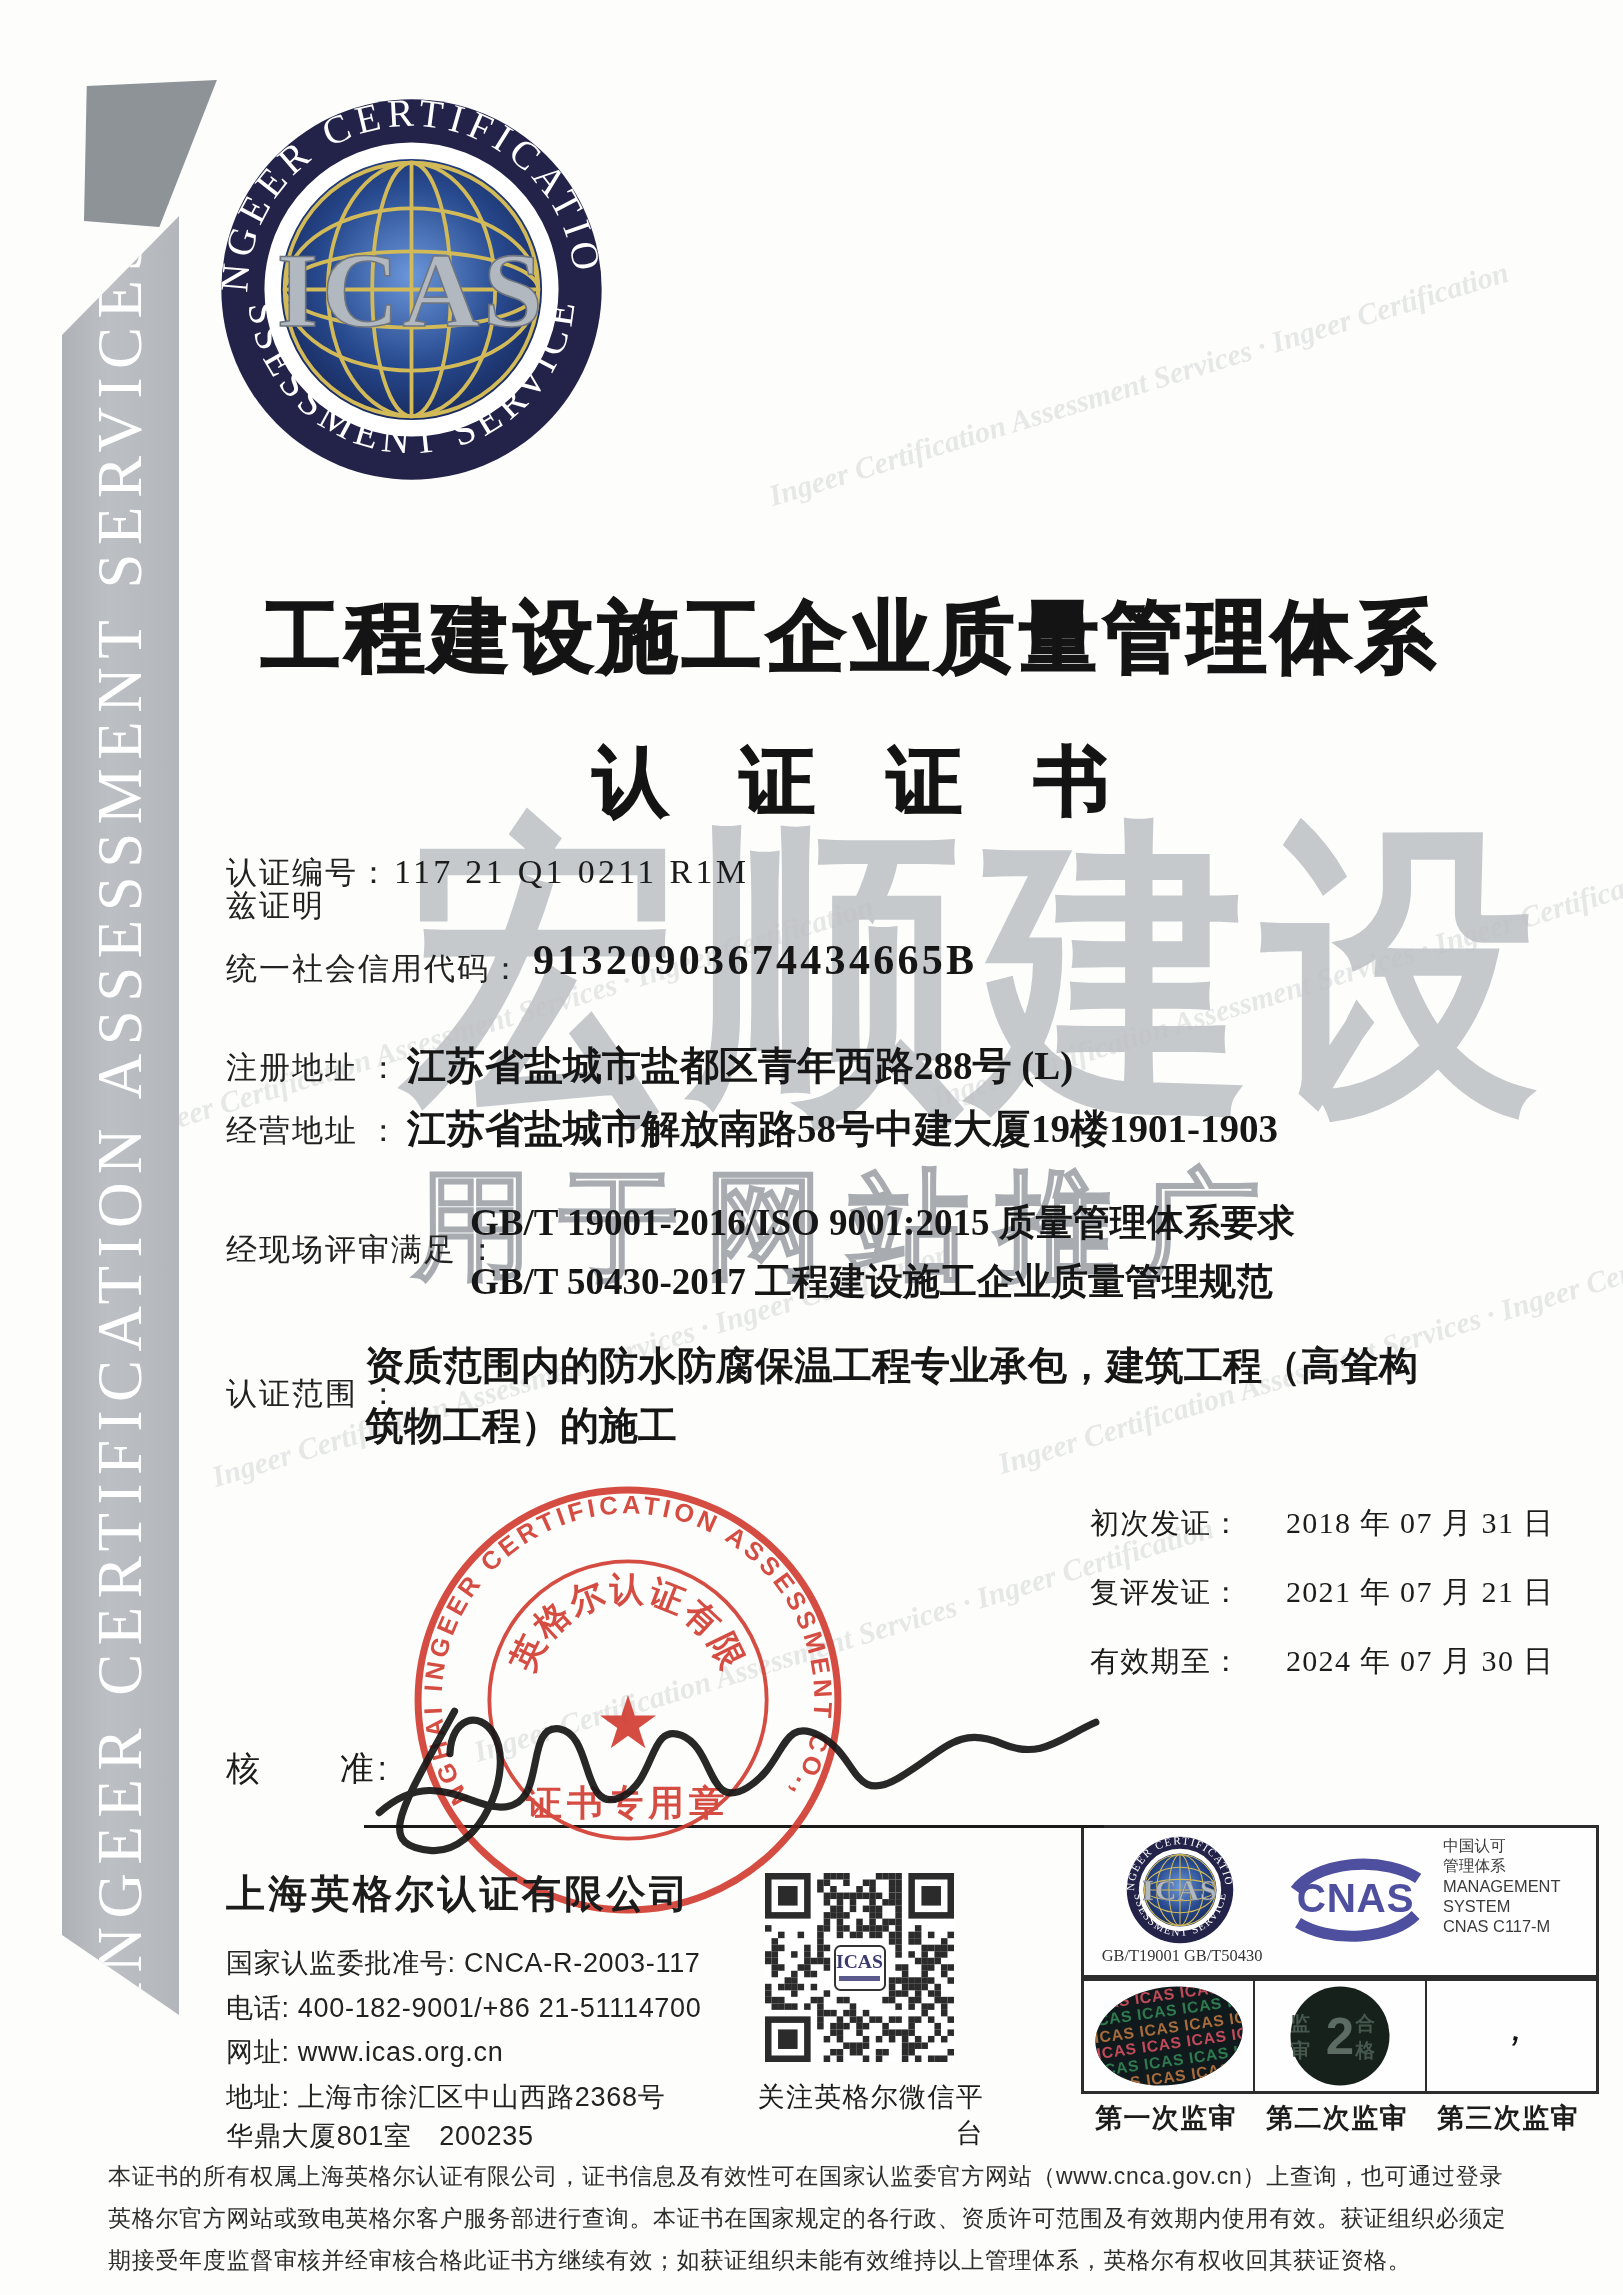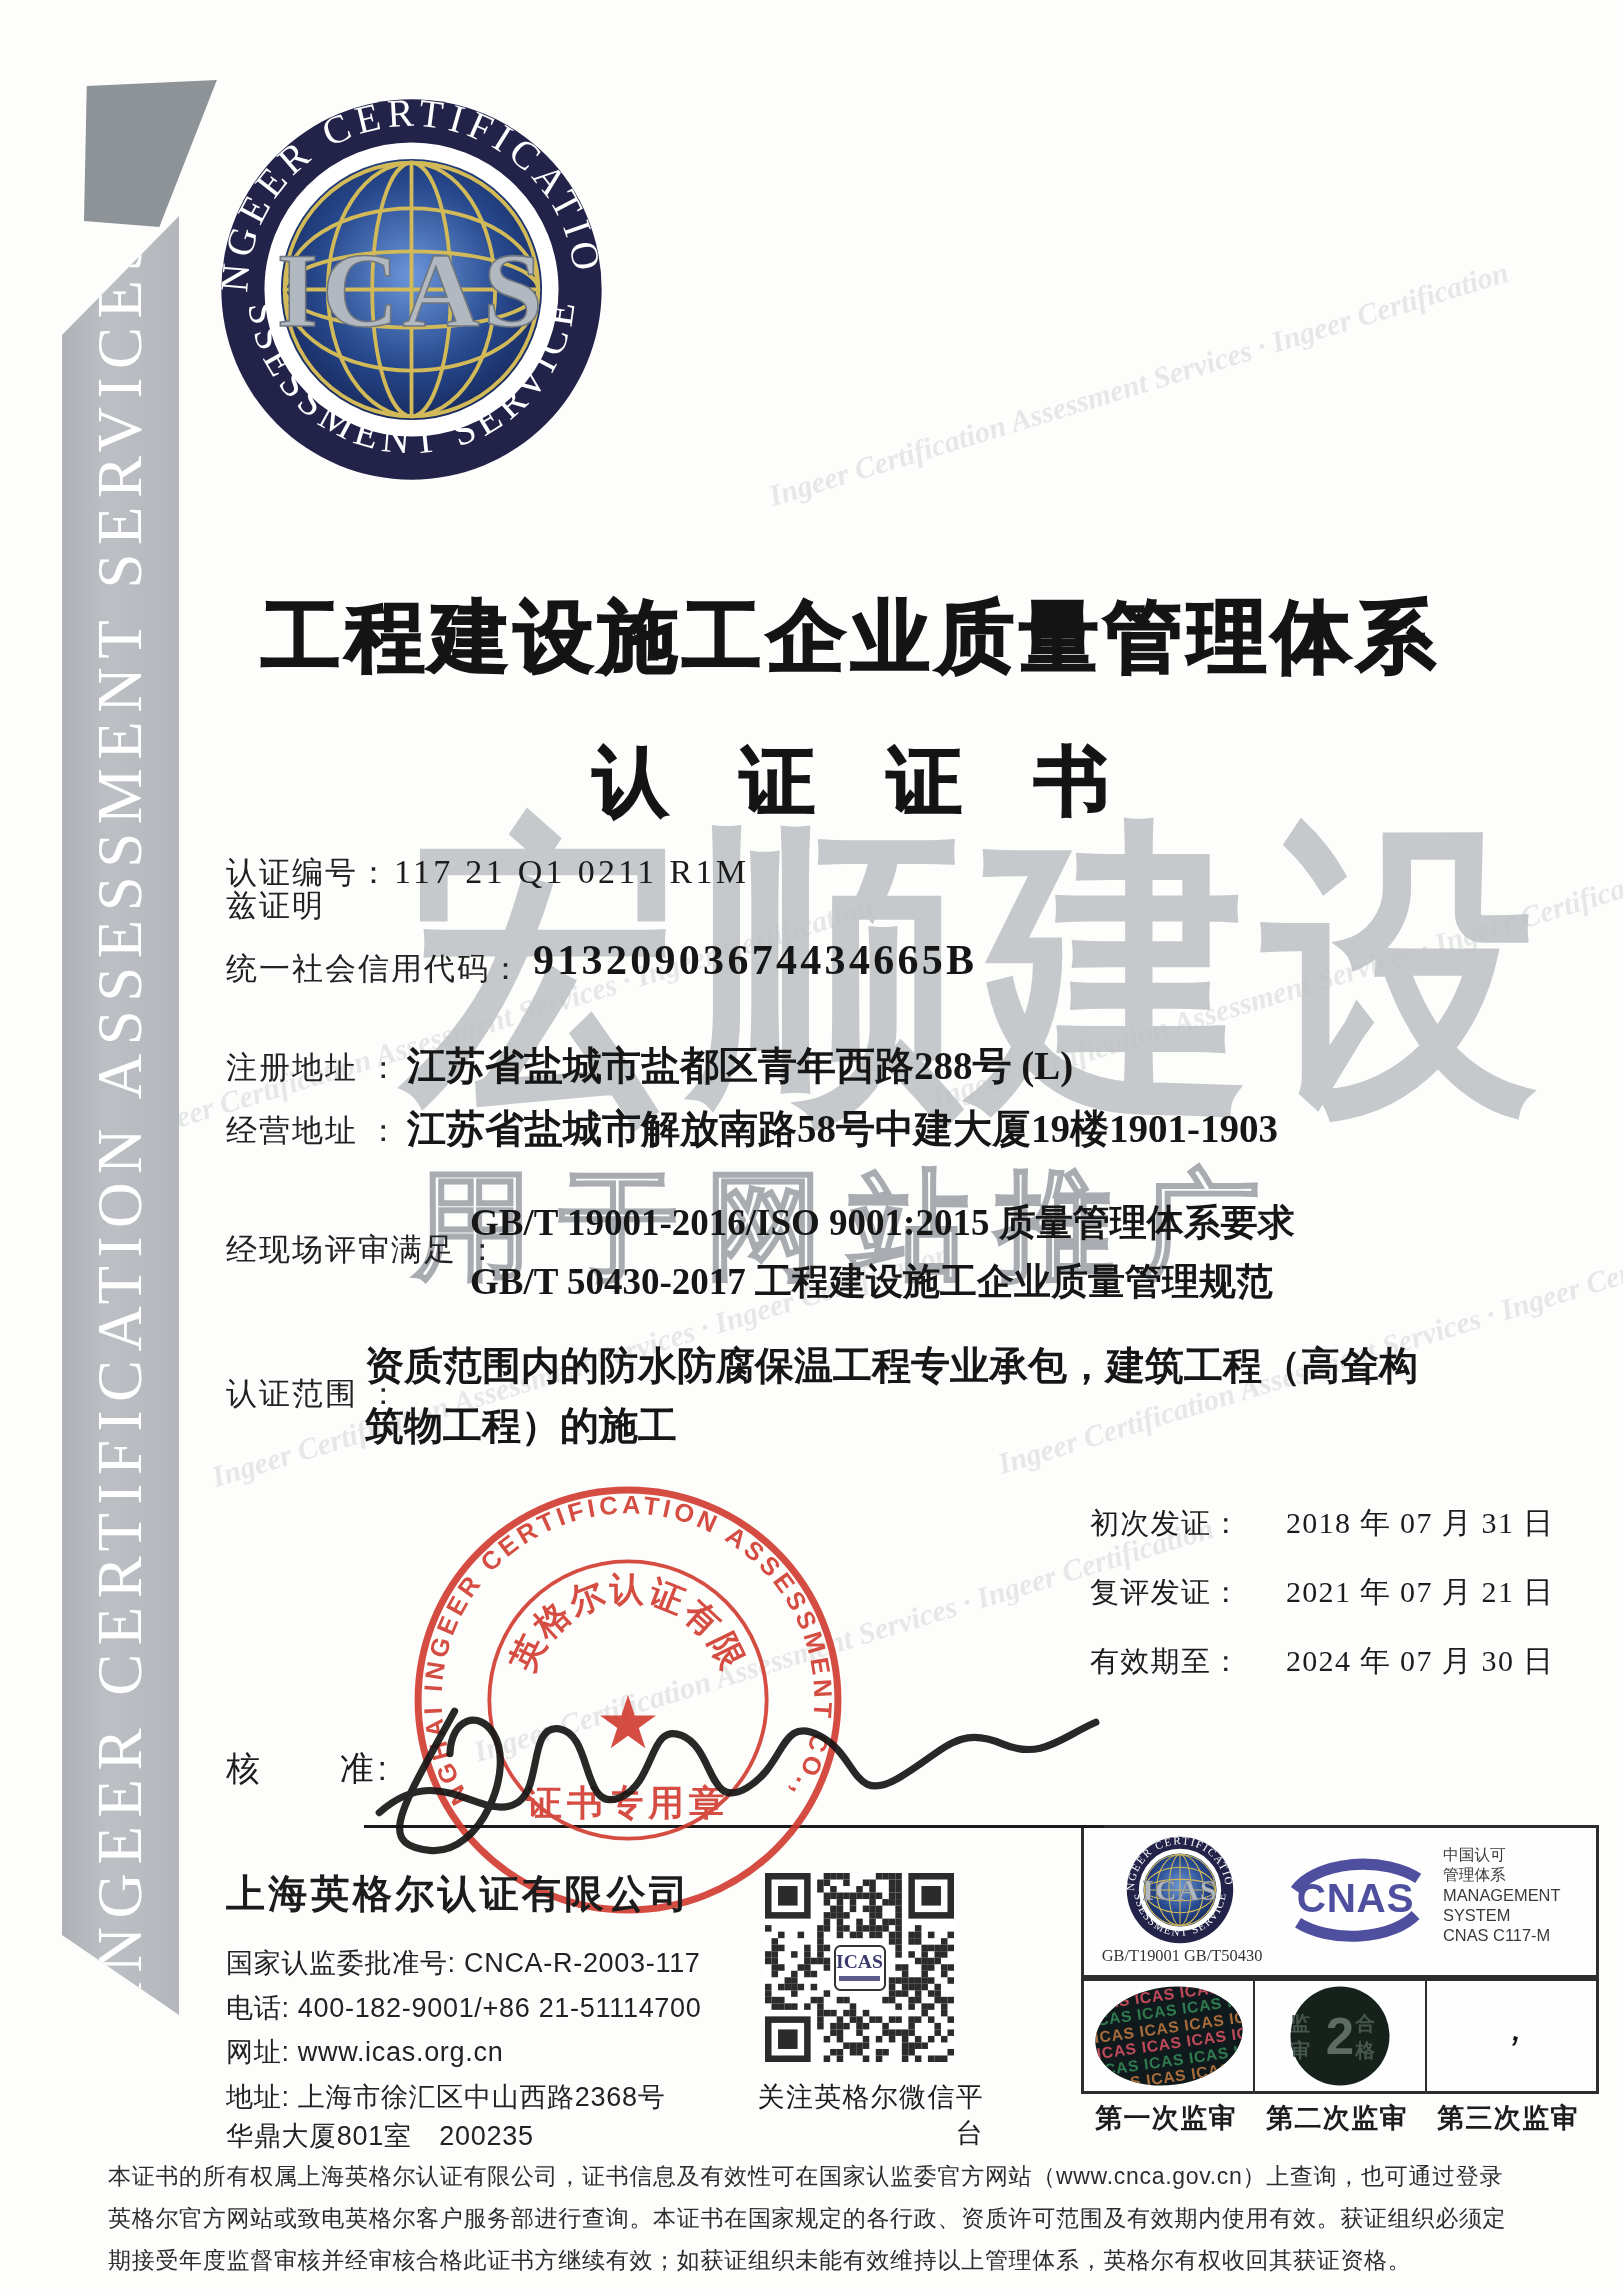--- a/index.html
+++ b/index.html
@@ -77,21 +77,21 @@
     background:#fff;border:2px solid #333;border-radius:6.5px;text-align:center;}
   #qr-center .t{font-family:"Liberation Serif","DejaVu Serif",serif;font-weight:bold;font-size:19.6px;color:#3b3b6e;line-height:29px;}
   #qr-center .u{height:5.2px;margin:0 3.9px;background:#5a5a8c;}
   #qr-caption{left:733px;top:2079px;width:251px;text-align:right;font-size:27px;letter-spacing:1.3px;z-index:4;}
 
   #accr-box{left:1081px;top:1825px;width:512px;height:147px;border:3.3px solid #2d2d2d;background:#fefefe;z-index:4;}
   #accr-icas{position:absolute;left:41px;top:6.5px;}
   #accr-icas-cap{position:absolute;left:6.5px;top:118px;width:183px;text-align:center;
     font-family:"Liberation Serif","DejaVu Serif",serif;font-size:16.4px;color:#333;}
   #cnas{position:absolute;left:196px;top:21px;}
-  #cnas-text{position:absolute;left:359px;top:17px;font-size:15.7px;line-height:20px;color:#3a3a3a;}
+  #cnas-text{position:absolute;left:359px;top:8px;font-size:15.7px;line-height:20px;color:#3a3a3a;}
   #cnas-text .en{font-size:16.4px;}
 
   #surv-box{left:1081px;top:1978px;width:512px;height:110px;border:3.3px solid #2d2d2d;background:#fefefe;
     display:flex;z-index:4;}
   .surv-cell{flex:1;position:relative;border-right:2.6px solid #2d2d2d;}
   .surv-cell:last-child{border-right:none;}
   #sticker1{position:absolute;left:50%;top:50%;transform:translate(-50%,-50%) rotate(-8deg);
     width:148px;height:98px;border-radius:50%;background:#101a1c;overflow:hidden;}
   #sticker1 .row{font-size:15.7px;font-weight:bold;white-space:nowrap;line-height:16.4px;letter-spacing:0.7px;}
   #sticker1 .r1{color:#c04a5a;} #sticker1 .r2{color:#2f7a4e;} #sticker1 .r3{color:#a86c3c;}

